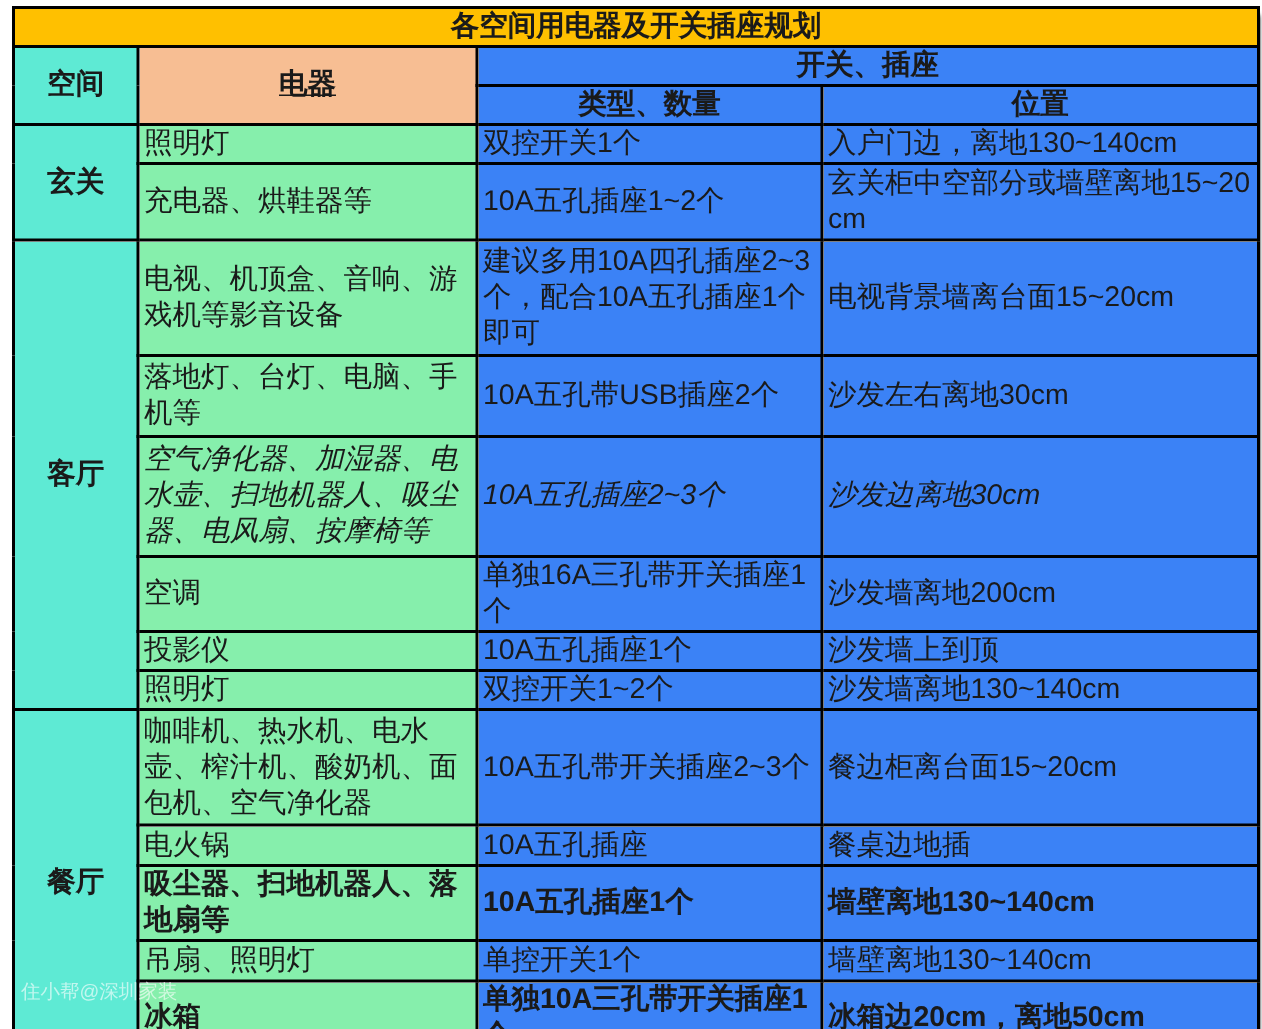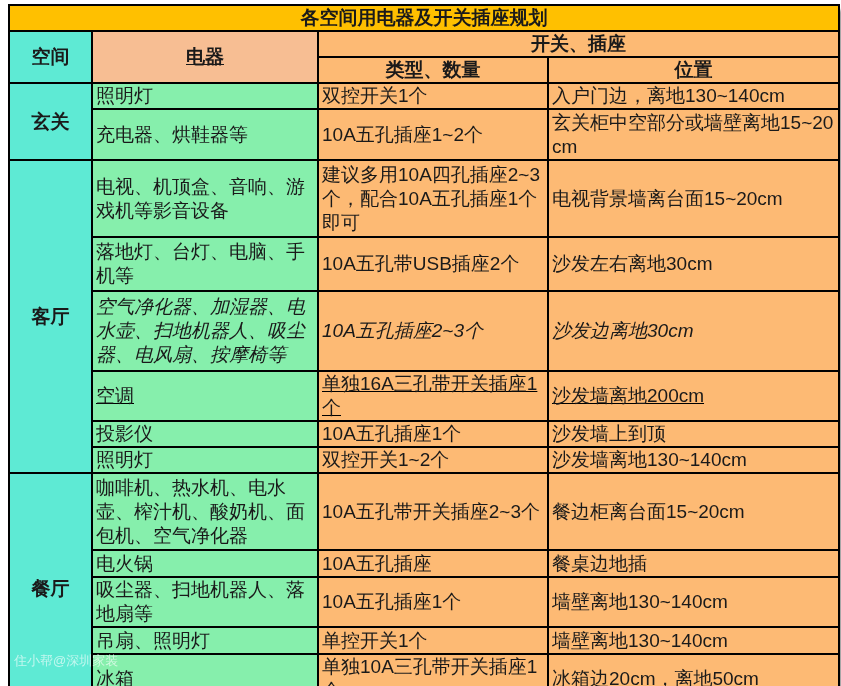--- a/index.html
+++ b/index.html
@@ -34,30 +34,30 @@
     color: #F40000;
     font-weight: bold;
     font-size: 21px;
     line-height: 22px;
     text-align: center;
     height: 23px;
   }
   td.hdr { font-weight: bold; text-align: center; }
   td.space   { background: #5eead4; font-weight: bold; text-align: center; font-size: 20px; }
   td.appl    { background: #86efac; }
-  td.green   { background: #fdba74; }
+  td.green   { background: #3b82f6; }
   td.appl-h  { background: #F7BE93; text-decoration: underline; }
 
   tr.hA { height: 24px; }
   tr.hB { height: 25px; }
   tr.h25 { height: 25px; }
   tr.h26 { height: 26px; }
   tr.h27 { height: 27px; }
-  tr.h45 { height: 45px; text-decoration: underline; }
-  tr.h47 { height: 47px; }
+  tr.h45 { height: 45px; }
+  tr.h47 { height: 47px; font-weight: bold; }
   tr.h51 { height: 51px; }
   tr.h54 { height: 54px; border-radius: 24px; }
   tr.h76 { height: 80px; font-style: italic; }
   tr.h77 { height: 77px; }
 
   .watermark {
     position: absolute;
     left: 14px; top: 616px;
     font-size: 13px;
     color: rgba(255,255,255,0.62);

